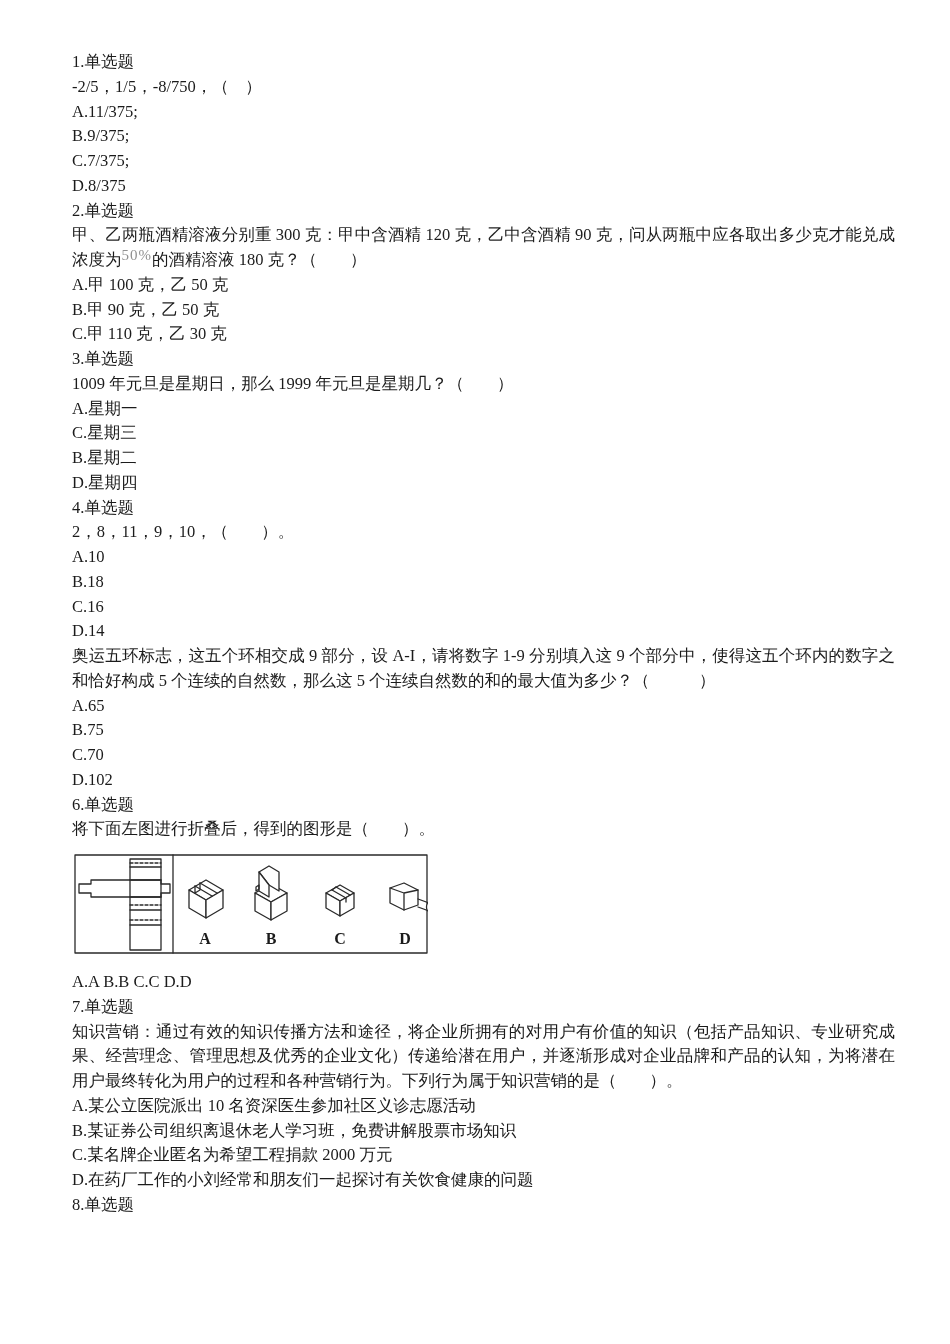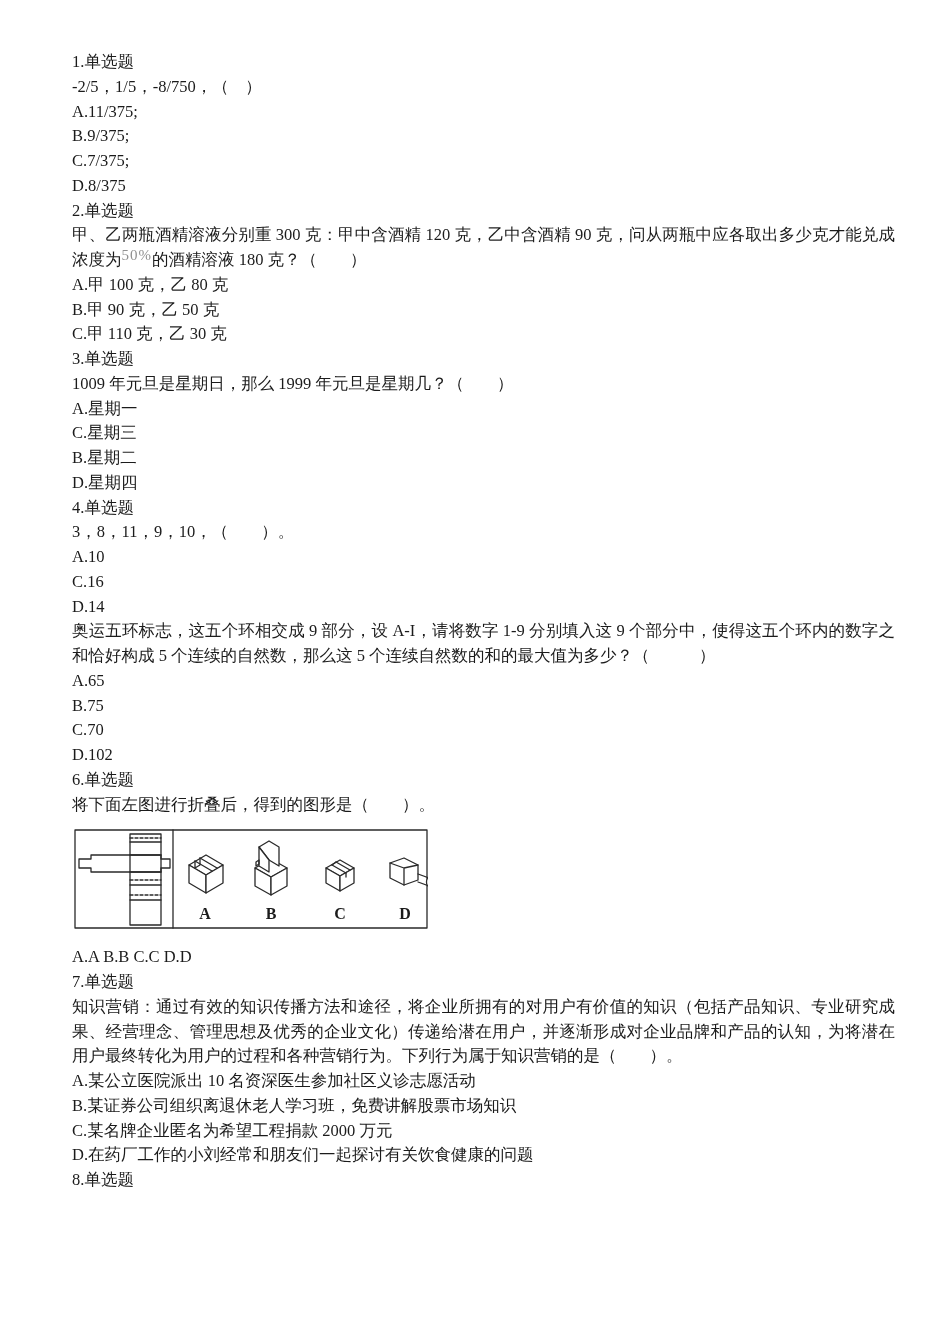--- a/index.html
+++ b/index.html
@@ -48,38 +48,39 @@
     <p class="stem">-2/5，1/5，-8/750，（　）</p>
     <p>A.11/375;</p>
     <p>B.9/375;</p>
     <p>C.7/375;</p>
     <p>D.8/375</p>
   </section>
 
   <section>
     <p>2.单选题</p>
     <p class="stem"><span>甲、乙两瓶酒精溶液分别重 300 克：甲中含酒精 120 克，乙中含酒精 90 克，问从两瓶中应各取出多少克才能兑成浓度为</span><span class="formula">50%</span><span>的酒精溶液 180 克？（　　）</span></p>
-    <p>A.甲 100 克，乙 80 克</p>
+    <p>A.甲 100 克，乙 50 克</p>
     <p>B.甲 90 克，乙 50 克</p>
     <p>C.甲 110 克，乙 30 克</p>
   </section>
 
   <section>
     <p>3.单选题</p>
     <p class="stem">1009 年元旦是星期日，那么 1999 年元旦是星期几？（　　）</p>
     <p>A.星期一</p>
     <p>C.星期三</p>
     <p>B.星期二</p>
     <p>D.星期四</p>
   </section>
 
   <section>
     <p>4.单选题</p>
-    <p class="stem">3，8，11，9，10，（　　）。</p>
+    <p class="stem">2，8，11，9，10，（　　）。</p>
     <p>A.10</p>
+    <p>B.18</p>
     <p>C.16</p>
     <p>D.14</p>
   </section>
 
   <section>
     <p class="stem">奥运五环标志，这五个环相交成 9 部分，设 A-I，请将数字 1-9 分别填入这 9 个部分中，使得这五个环内的数字之和恰好构成 5 个连续的自然数，那么这 5 个连续自然数的和的最大值为多少？（　　　）</p>
     <p>A.65</p>
     <p>B.75</p>
     <p>C.70</p>
     <p>D.102</p>

